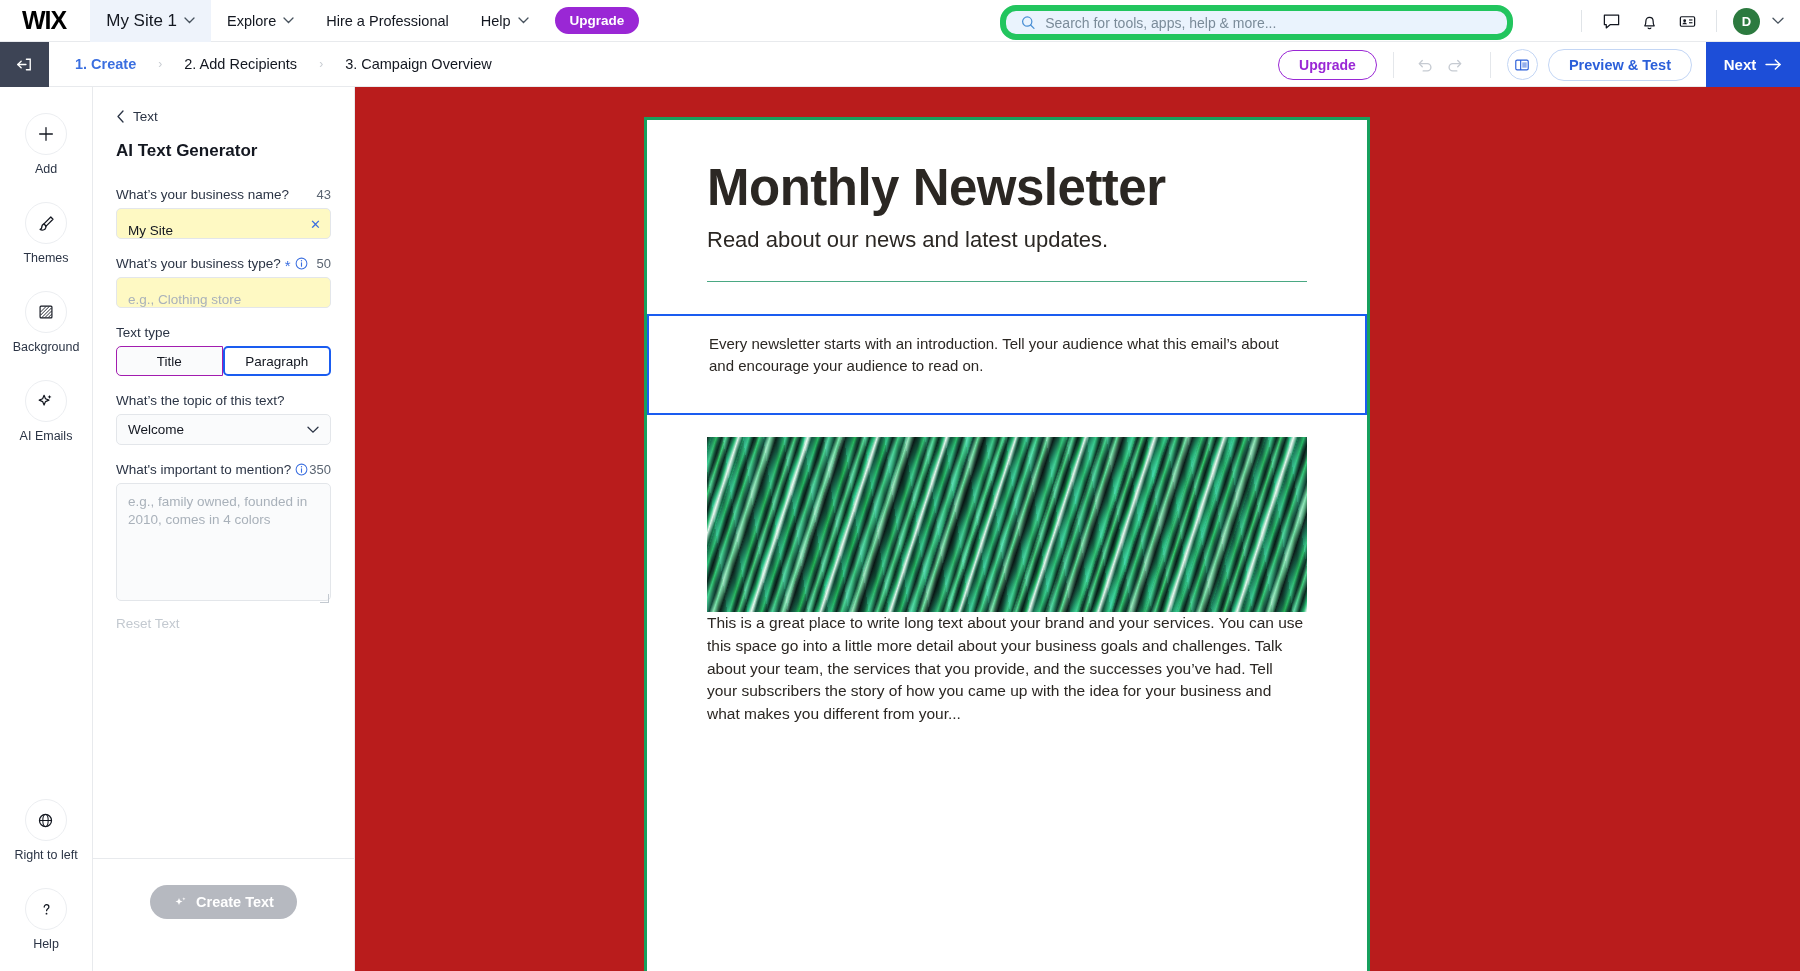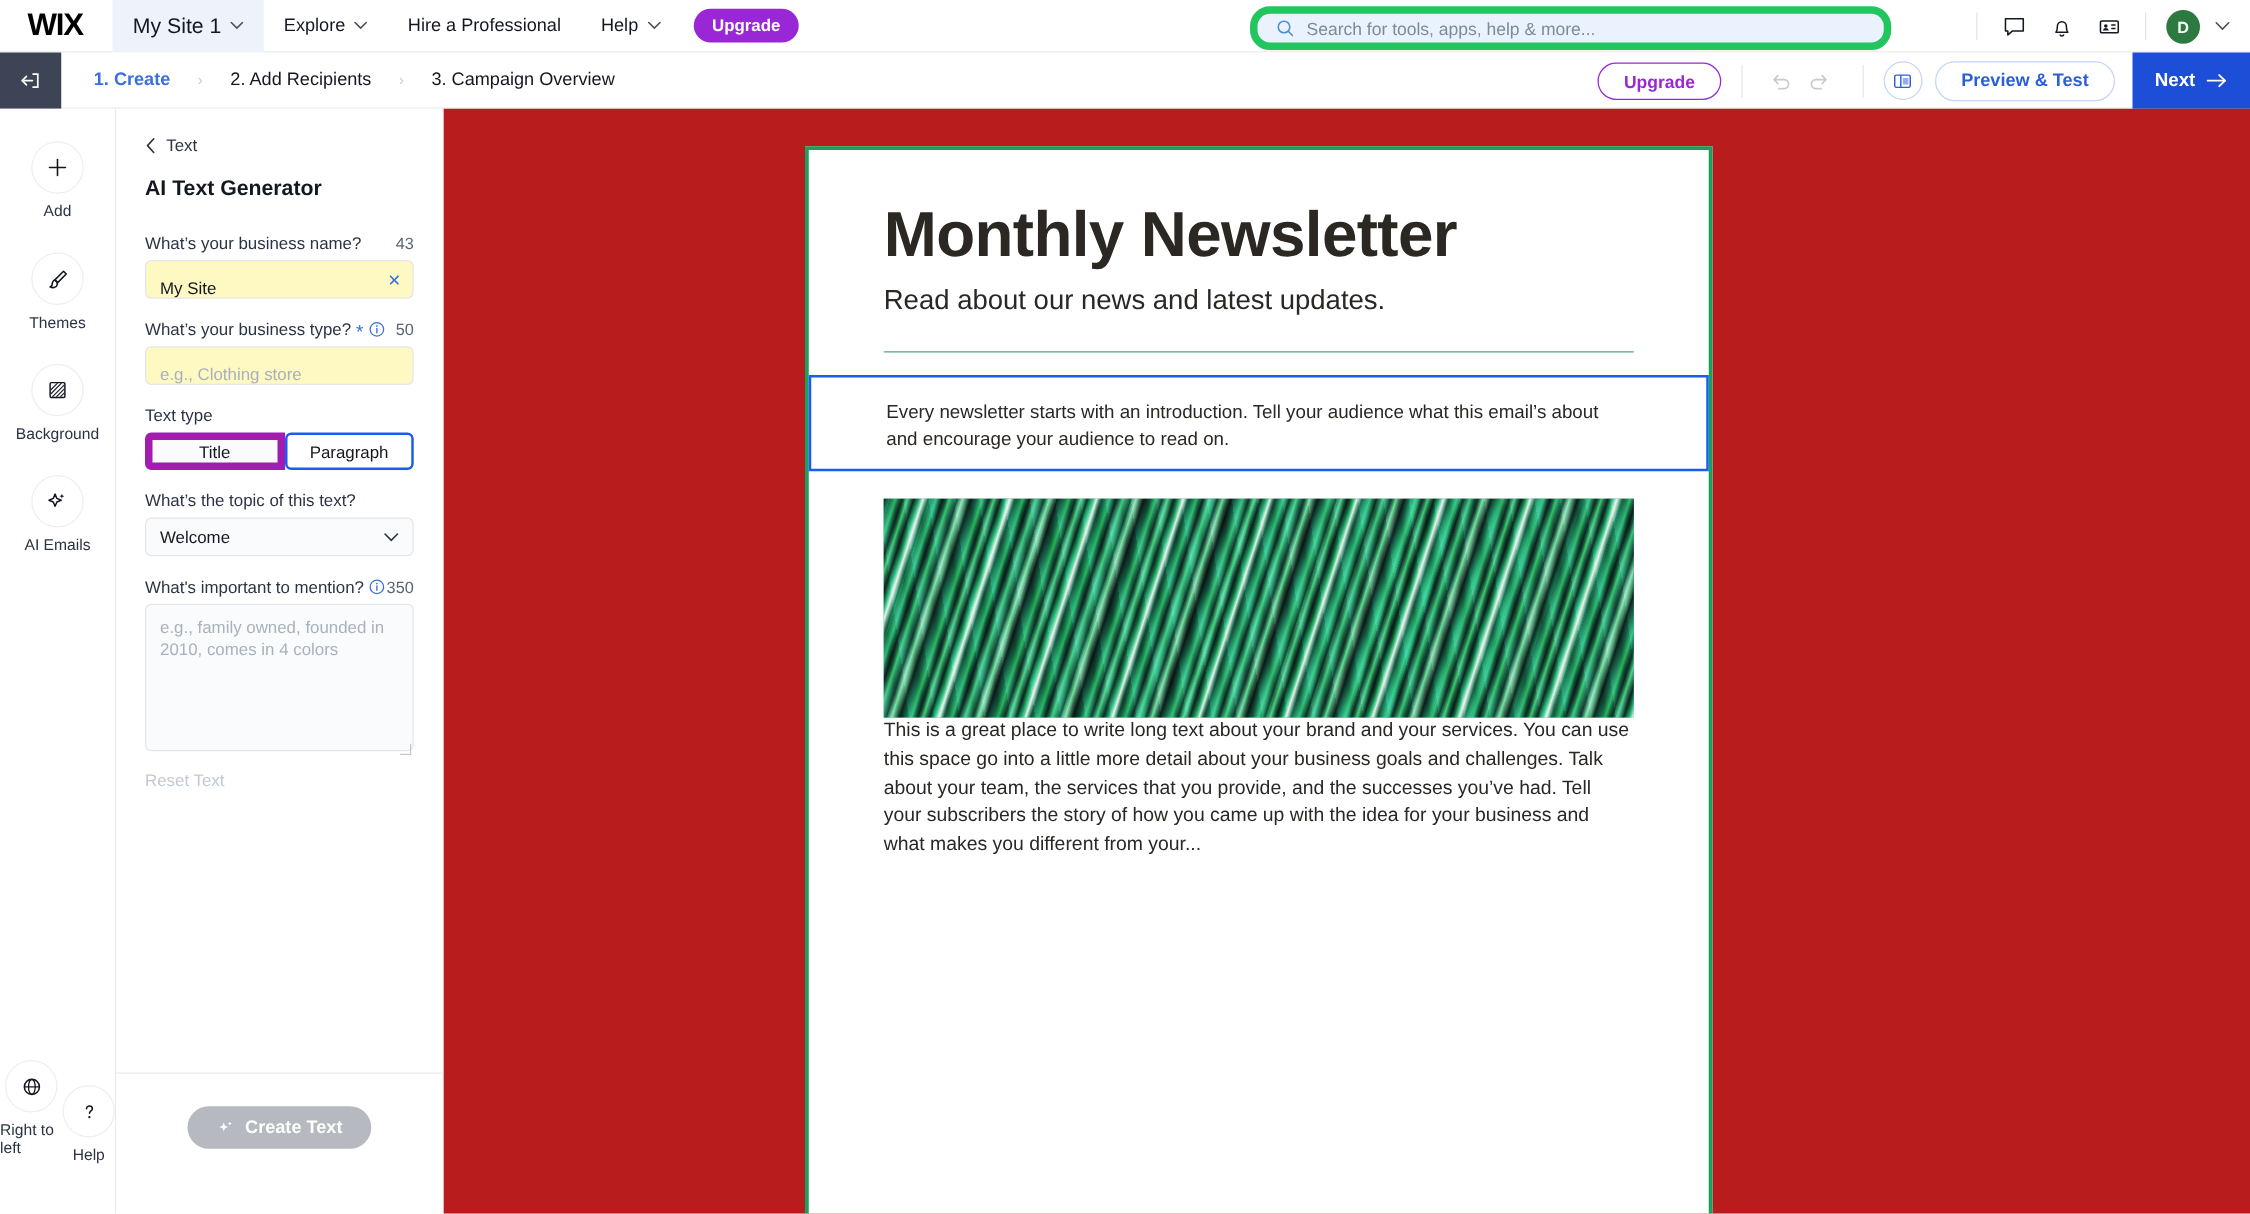--- a/index.html
+++ b/index.html
@@ -122,21 +122,21 @@
     display: flex; flex-direction: column; align-items: center;
     margin-bottom: 26px; cursor: pointer;
   }
   .rail-circle {
     width: 42px; height: 42px; border-radius: 50%;
     border: 1px solid #eceef1; display: flex;
     align-items: center; justify-content: center; margin-bottom: 7px;
   }
   .rail-label { font-size: 12.5px; color: #2b3445; }
   .rail-bottom { position: absolute; bottom: 20px; left: 0; right: 0;
-    display: flex; align-items: center; }
+    display: flex; flex-direction: column; align-items: center; }
 
   
   .panel {
     width: 262px; background: #fff; border-right: 1px solid #e8eaed;
     padding: 22px 23px 0 23px; position: relative;
   }
   .back-link {
     display: flex; align-items: center; gap: 8px;
     font-size: 13.5px; color: #2b3445; cursor: pointer; margin-bottom: 17px;
   }
@@ -161,21 +161,21 @@
   .txt-input input::placeholder { color: #a9b1ba; }
   .clear-x {
     position: absolute; right: 9px; top: 50%; transform: translateY(-50%);
     color: #3b6fe0; font-size: 13px; cursor: pointer; line-height:1;
   }
   .mb18 { margin-bottom: 17px; }
   .seg-group { display: flex; width: 100%; margin-bottom: 17px; }
   .seg {
     flex: 1; height: 30px; display: flex; align-items: center;
     justify-content: center; font-size: 13.5px; color: #131720;
-    border: 6px solid #a21caf; background: #fafbfc; cursor: pointer;
+    border: 1px solid #a21caf; background: #fafbfc; cursor: pointer;
   }
   .seg:first-child { border-radius: 5px 0 0 5px; }
   .seg:last-child { border-radius: 0 5px 5px 0; }
   .seg.selected {
     border: 2px solid #1a5cf0; background: #fff; border-radius: 5px; z-index: 2;
   }
   .select-box {
     width: 100%; height: 31px; border: 1px solid #e3e6ea; border-radius: 5px;
     background: #fafbfc; padding: 0 11px; font-size: 13.5px; color: #131720;
     display: flex; align-items: center; justify-content: space-between;
@@ -222,22 +222,22 @@
   }
   .email-pad { padding: 38px 60px 0 60px; }
   .nl-title {
     font-size: 51px; line-height: 1.16; font-weight: bold;
     color: #2b2723; letter-spacing: -0.5px; margin-bottom: 10px;
   }
   .nl-sub { font-size: 22px; color: #2b2723; margin-bottom: 28px; }
   .nl-rule { height: 1px; background: #4aa883; margin-bottom: 0px; }
 
   .intro-block {
-    margin: 18px -60px 0 -60px; border: 2px solid #1a5cf0;
-    padding: 17px 60px 12px 60px;
+    margin: 32px -60px 0 -60px; border: 2px solid #1a5cf0;
+    padding: 17px 60px 36px 60px;
   }
   .intro-text { font-size: 15px; line-height: 1.45; color: #2b2723; }
 
   .hero-img {
     margin-top: 22px; width: 100%; height: 175px;
     background:
       repeating-linear-gradient(108deg,
         #0d1f1c 0px, #1c7d5b 5px, #3ec98a 9px, #0f3b2e 14px,
         #57d99a 18px, #0a2a22 23px, #2bb97c 27px, #e8f7ee 30px,
         #16624a 34px, #39c98d 40px, #0c2b24 45px, #4ed69b 50px,

